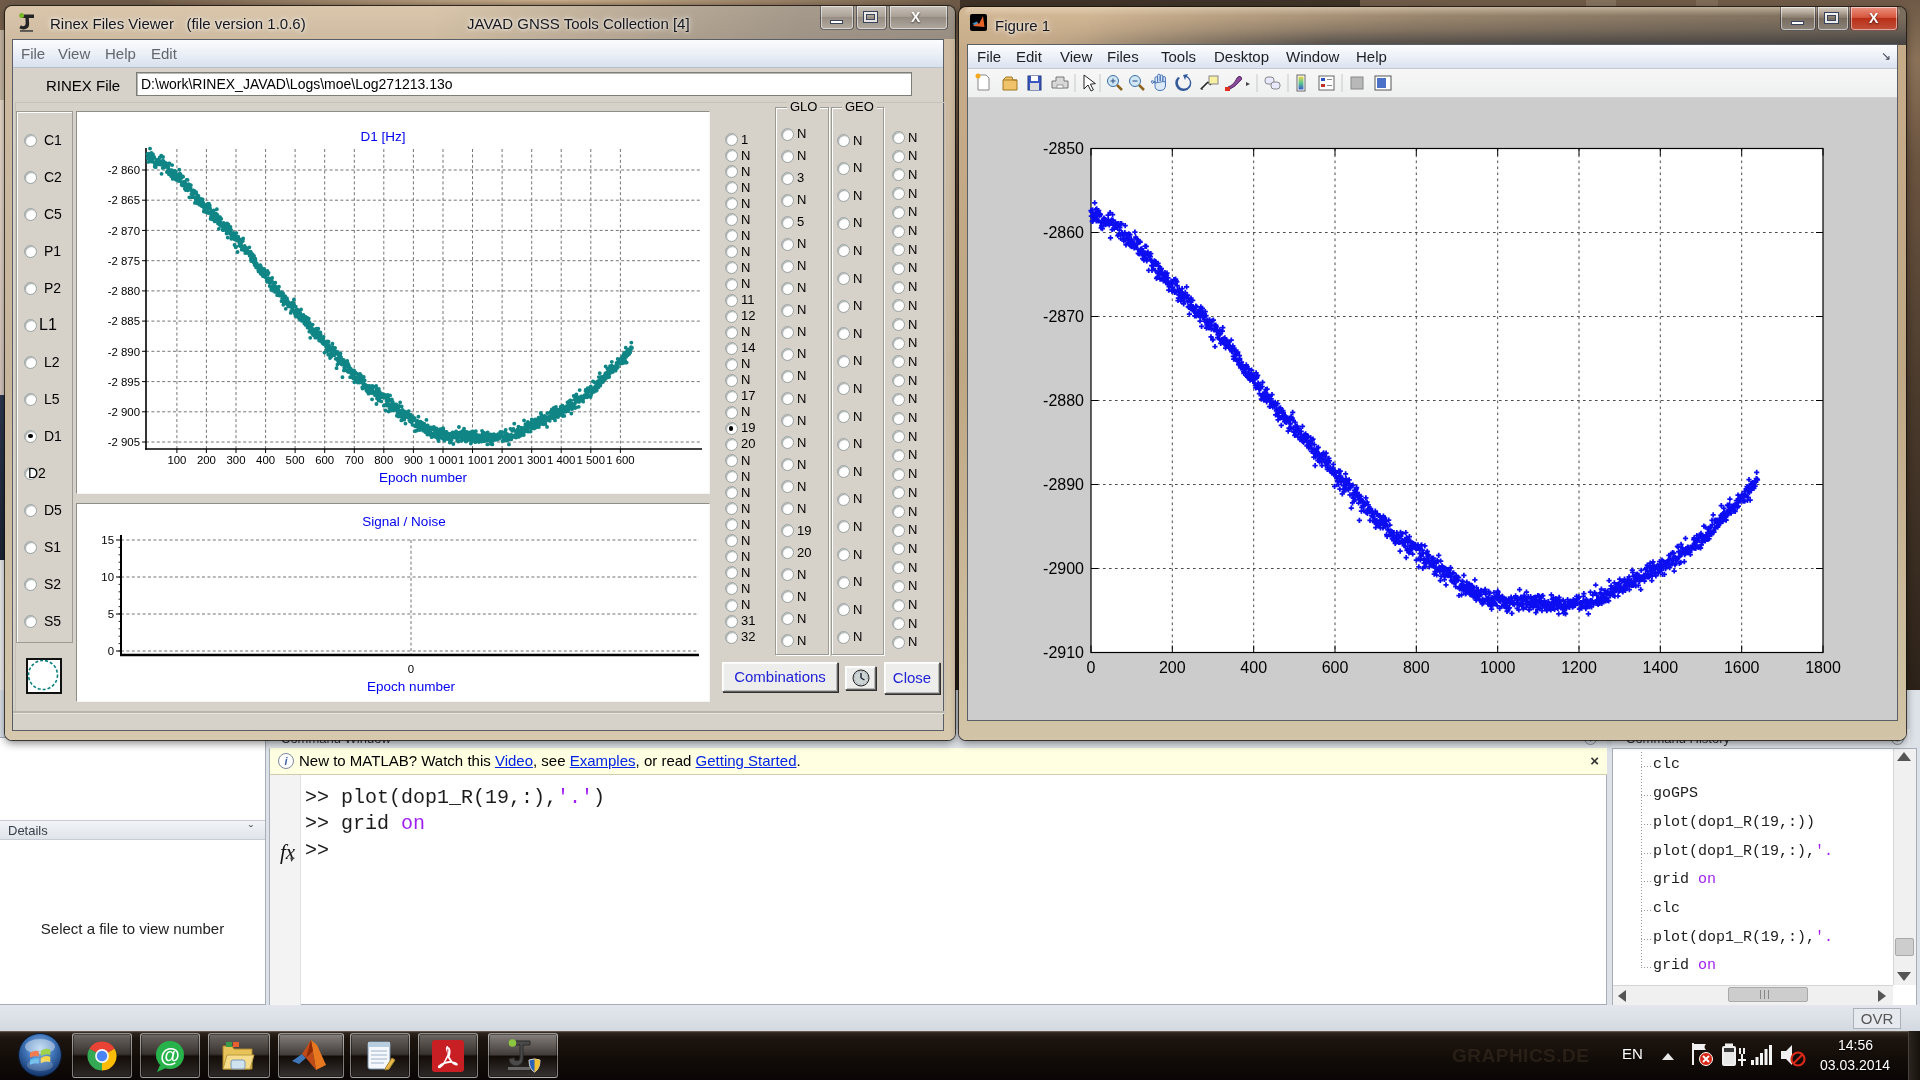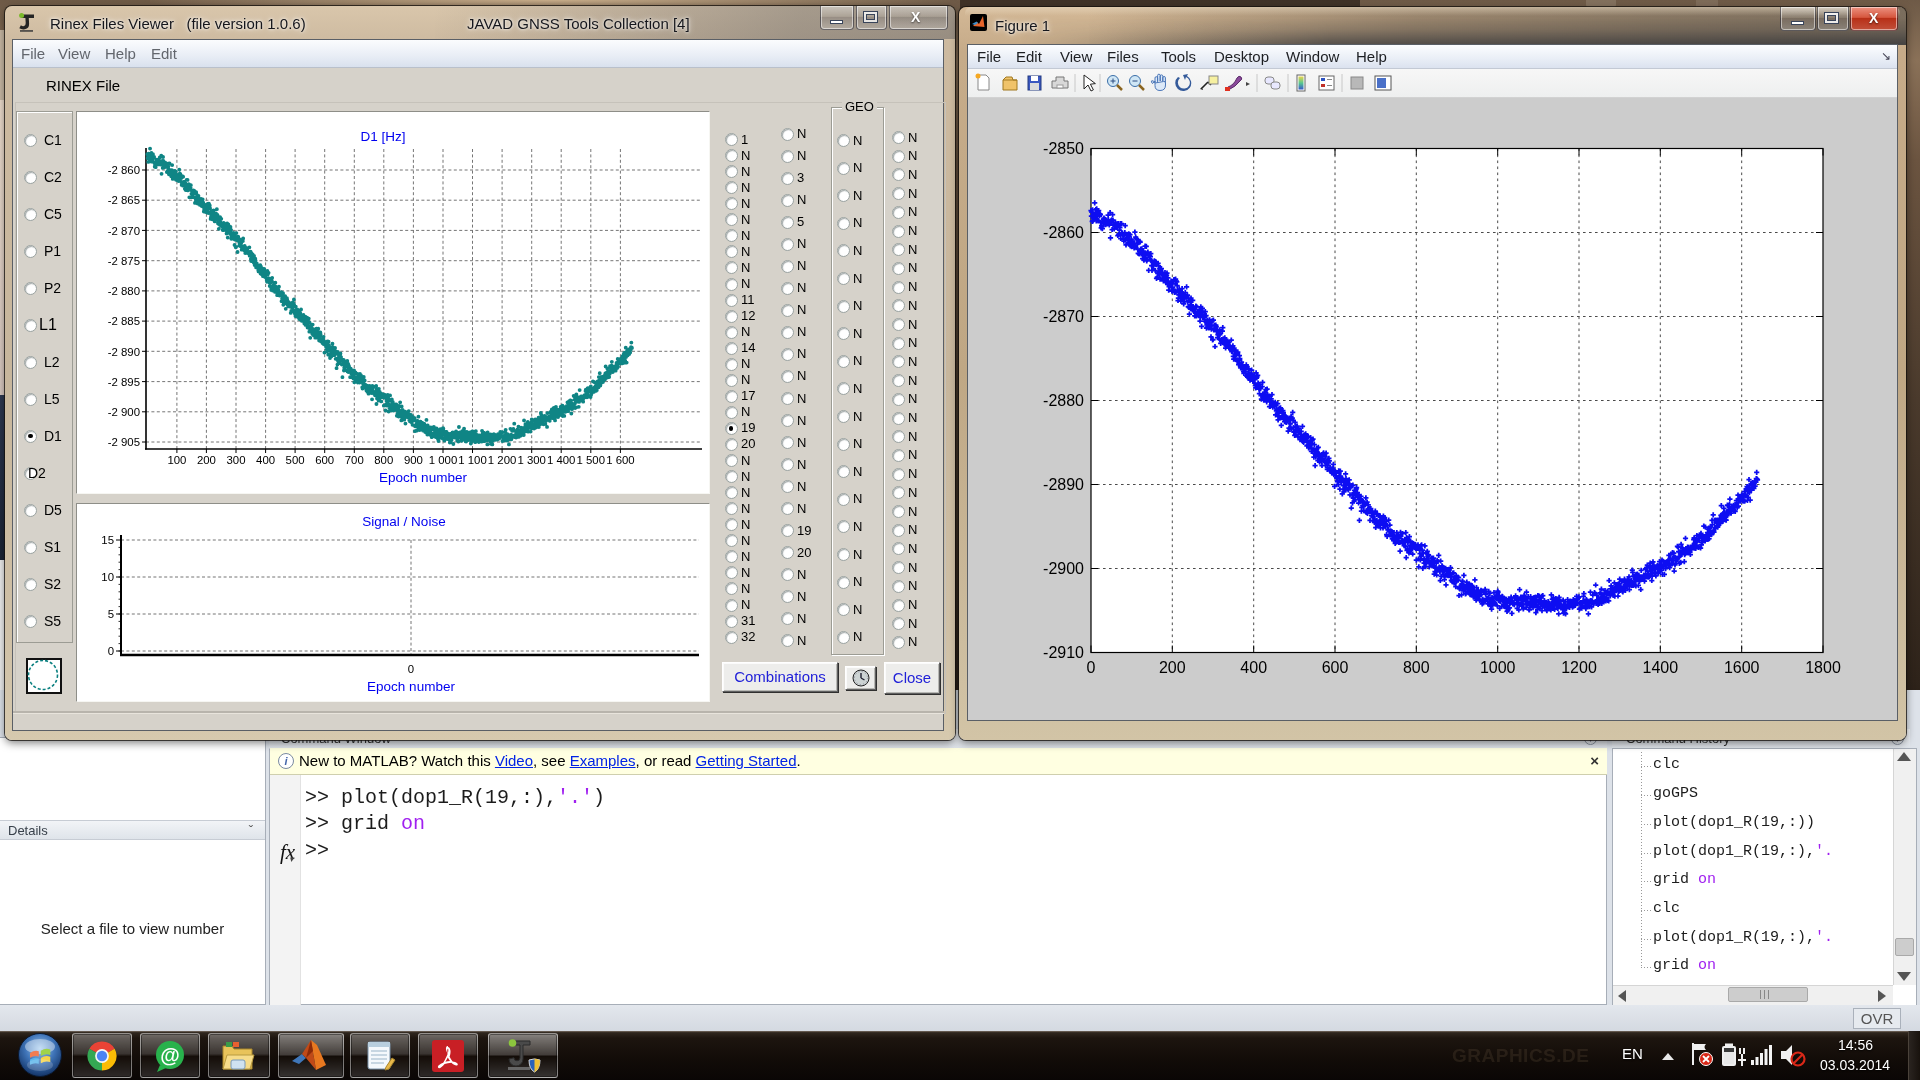--- a/index.html
+++ b/index.html
@@ -122,20 +122,21 @@
     <div class="capbtn" style="left:884px;width:59px"></div>
     <div class="capglyph" style="left:906px;top:3px;font-size:14px">X</div>
     <div id="rxclient">
       <div class="rxmenu">
         <span class="abs" style="left:8px">File</span>
         <span class="abs" style="left:45px">View</span>
         <span class="abs" style="left:92px">Help</span>
         <span class="abs" style="left:138px">Edit</span>
       </div>
       <div class="abs" style="left:33px;top:37px;font-size:15px;color:#000">RINEX File</div>
+      <div class="abs" style="left:123px;top:32px;width:776px;height:24px;background:#fff;border:1px solid #7e7e78;box-shadow:inset 1px 1px 0 #b8b8b2;font-size:14px;line-height:22px"><span style="margin-left:4px">D:\work\RINEX_JAVAD\Logs\moe\Log271213.13o</span></div>
       <div class="abs" style="left:2px;top:62px;width:931px;height:612px;border:1px solid #c6c2ba"></div>
     </div>
     <div class="wpanel" style="left:71px;top:105px;width:634px;height:383px"></div>
     <div class="wpanel" style="left:71px;top:497px;width:634px;height:199px"></div>
     <svg class="abs" style="left:71px;top:105px" width="634" height="383">
       <line x1="100.9" y1="38" x2="100.9" y2="338" class="gd"></line>
       <line x1="130.4" y1="38" x2="130.4" y2="338" class="gd"></line>
       <line x1="160.0" y1="38" x2="160.0" y2="338" class="gd"></line>
       <line x1="189.6" y1="38" x2="189.6" y2="338" class="gd"></line>
       <line x1="219.1" y1="38" x2="219.1" y2="338" class="gd"></line>
@@ -247,20 +248,23 @@
       <line x1="42.5" y1="74.0" x2="45" y2="74.0" stroke="#000" stroke-width=".8"></line>
       <line x1="42.5" y1="66.6" x2="45" y2="66.6" stroke="#000" stroke-width=".8"></line>
       <line x1="42.5" y1="59.2" x2="45" y2="59.2" stroke="#000" stroke-width=".8"></line>
       <line x1="42.5" y1="51.8" x2="45" y2="51.8" stroke="#000" stroke-width=".8"></line>
       <line x1="42.5" y1="44.4" x2="45" y2="44.4" stroke="#000" stroke-width=".8"></line>
       <text x="328" y="23" text-anchor="middle" class="tb">Signal / Noise</text>
       <text x="335" y="170" text-anchor="middle" class="t12">0</text>
       <text x="335" y="188" text-anchor="middle" class="tb">Epoch number</text>
     </svg>
     <div class="abs" style="left:11px;top:105px;width:57px;height:532px;background:#d6d2ca;border:1px solid #9c9c94;box-shadow:inset 1px 1px 0 #fff"></div>
+    <div class="gb" style="left:770px;top:101px;width:54px;height:548px">
+      <span class="gblab" style="left:11px">GLO</span>
+    </div>
     <div class="gb" style="left:826px;top:101px;width:53px;height:548px">
       <span class="gblab" style="left:10px">GEO</span>
     </div>
     <div class="abs" style="left:-5px;top:-6px;width:950px;height:734px">
       <span class="rb" style="left:24.0px;top:133.5px"></span>
       <span class="rl" style="left:44px;top:132px;font-size:14px">C1</span>
       <span class="rb" style="left:24.0px;top:170.5px"></span>
       <span class="rl" style="left:44px;top:169px;font-size:14px">C2</span>
       <span class="rb" style="left:24.0px;top:207.5px"></span>
       <span class="rl" style="left:44px;top:206px;font-size:14px">C5</span>

